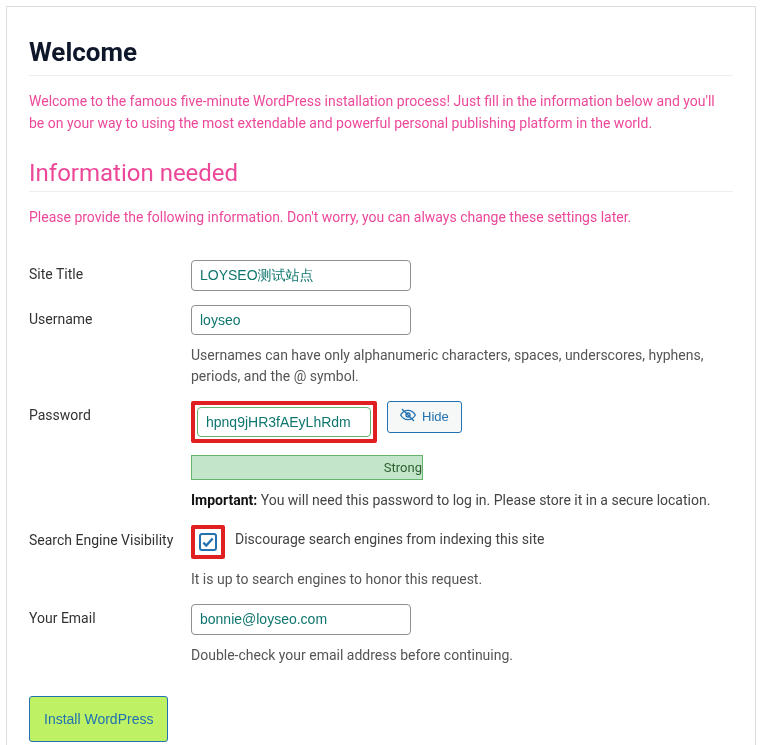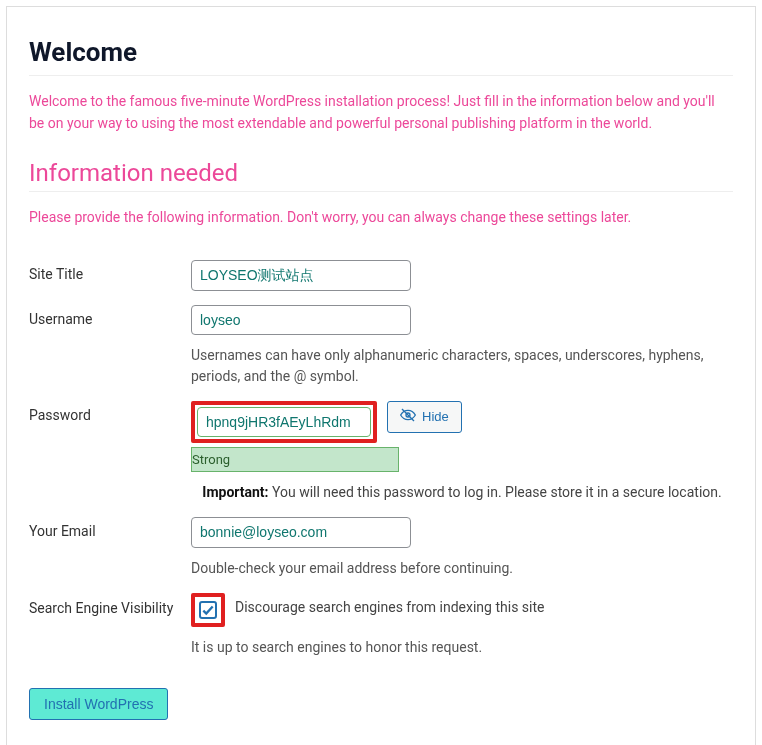--- a/index.html
+++ b/index.html
@@ -84,30 +84,30 @@
     border-radius: 3px;
     font-size: 13px;
     cursor: pointer;
     display: inline-flex;
     align-items: center;
     gap: 6px;
     height: 32px;
   }
   .eye-icon { width: 16px; height: 16px; }
   .strength {
-    margin-top: 4px;
-    width: 208px;
+    margin-top: 12px;
+    width: 232px;
     background: #c3e6cb;
     border: 1px solid #68b36b;
     color: #2b5f2d;
-    text-align: left;
+    text-align: right;
     padding: 4px 0;
     font-size: 13px;
   }
-  .strong-note { color: #444; margin-top: 10px; line-height: 1.5; text-align: center; }
+  .strong-note { color: #444; margin-top: 10px; line-height: 1.5; }
   .strong-note b { font-weight: 700; color: #111; }
   .check-row { display: flex; align-items: flex-start; gap: 10px; }
   .check-highlight {
     border: 4px solid #e02020;
     padding: 4px;
     display: inline-flex;
     align-items: center;
     justify-content: center;
     border-radius: 2px;
   }
@@ -118,22 +118,22 @@
     display: inline-flex;
     align-items: center;
     justify-content: center;
     background: #fff;
   }
   .wp-checkbox svg { width: 14px; height: 14px; }
   .submit-row { margin-top: 30px; }
   .button-primary {
     border: 1px solid #2271b1;
     color: #2271b1;
-    background: #5eead4;
-    padding: 7px 14px;
+    background: #bef264;
+    padding: 14px 14px;
     border-radius: 3px;
     font-size: 14px;
     cursor: pointer;
   }
 </style>
 </head>
 <body>
 
 <div class="container">
 
@@ -179,42 +179,42 @@
           </button>
         </div>
         <div class="strength">Strong</div>
         <div class="strong-note">
           <b>Important:</b><span> You will need this password to log in. Please store it in a secure location.</span>
         </div>
       </div>
     </div>
 
     <div class="form-row">
-      <div class="form-label">Your Email</div>
-      <div class="form-field">
-        <input type="text" value="bonnie@loyseo.com" style="">
-        <div class="desc">Double-check your email address before continuing.</div>
-      </div>
-    </div>
-
-    <div class="form-row">
       <div class="form-label" style="line-height:1.4;">Search Engine Visibility</div>
       <div class="form-field">
         <div class="check-row">
           <span class="check-highlight">
             <span class="wp-checkbox">
               <svg viewBox="0 0 24 24" fill="none" stroke="#2271b1" stroke-width="4">
                 <polyline points="4 13 9 18 20 6"></polyline>
               </svg>
             </span>
           </span>
           <span style="padding-top:6px;">Discourage search engines from indexing this site</span>
         </div>
         <div class="desc">It is up to search engines to honor this request.</div>
       </div>
     </div>
 
+    <div class="form-row">
+      <div class="form-label">Your Email</div>
+      <div class="form-field">
+        <input type="text" value="bonnie@loyseo.com" style="">
+        <div class="desc">Double-check your email address before continuing.</div>
+      </div>
+    </div>
+
   </div>
 
   <div class="submit-row">
     <button class="button-primary">Install WordPress</button>
   </div>
 </div>
 
 </body></html>

